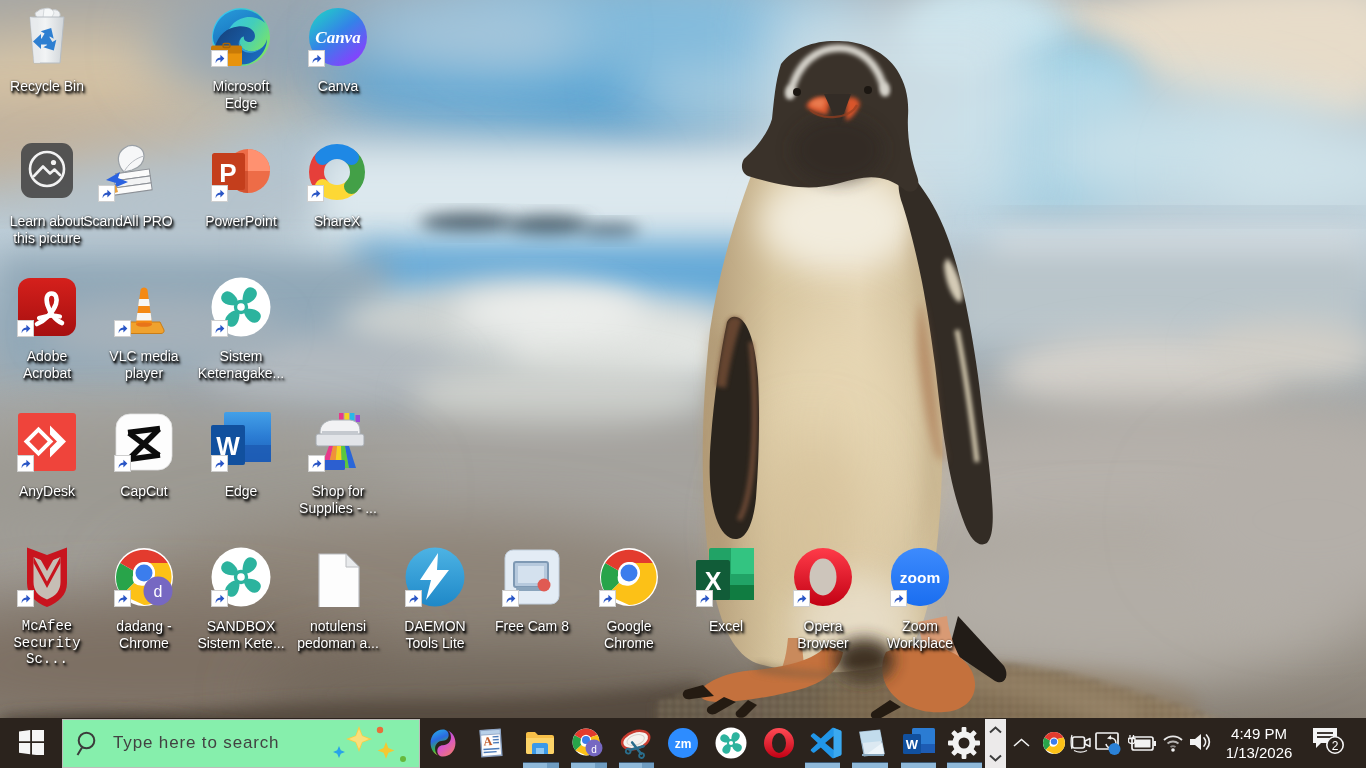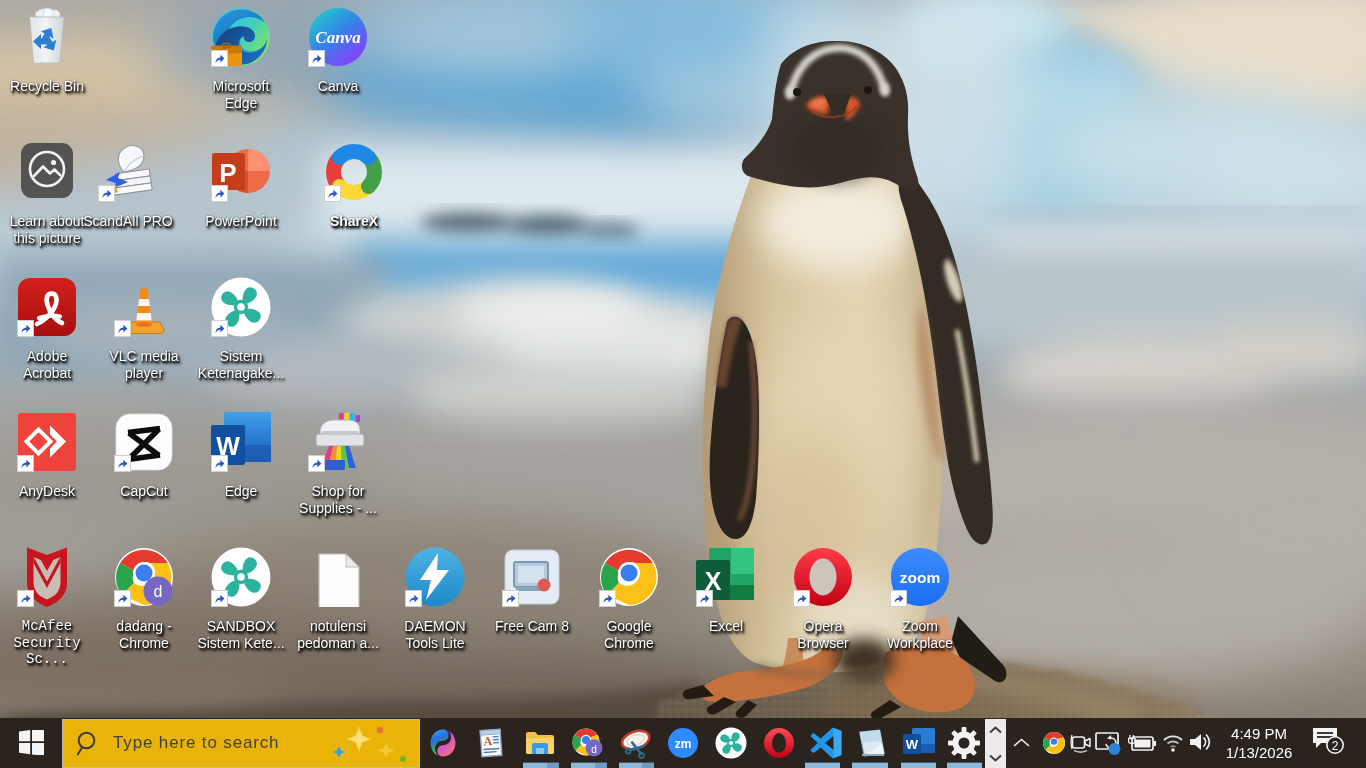--- a/index.html
+++ b/index.html
@@ -6,21 +6,21 @@
   body{width:1366px;height:768px;overflow:hidden;font-family:"Liberation Sans",sans-serif;background:#888;}
   #desk{position:absolute;top:0;left:0;width:1366px;height:768px;}
   #wall{position:absolute;top:0;left:0;}
   .ic{position:absolute;width:96px;text-align:center;}
   .ic .im{width:60px;height:60px;margin:0 auto;position:relative;}
   .ic .im svg{position:absolute;top:0;left:0;}
   .lbl{margin-top:11px;font-size:14px;line-height:16.5px;color:#fff;
     text-shadow:1px 1.5px 2px rgba(0,0,0,1), 0 0 2px rgba(0,0,0,.65), 2px 2.5px 3px rgba(0,0,0,.9);}
   .sc{position:absolute;left:0px;bottom:0px;width:17px;height:17px;background:#fff;border:1px solid #cfcfcf;box-sizing:border-box;}
   #bar{position:absolute;left:0;top:718px;width:1366px;height:50px;background:#2b231d;}
-  #sbox{position:absolute;left:62px;top:1px;width:358px;height:49px;background:#eab308;border:1px solid #bdbbb9;box-sizing:border-box;}
+  #sbox{position:absolute;left:62px;top:1px;width:358px;height:49px;background:#86efac;border:1px solid #bdbbb9;box-sizing:border-box;}
   #sbox .stxt{position:absolute;left:50px;top:13px;font-size:17px;color:#424242;letter-spacing:0.85px;}
   .tic{position:absolute;top:0;width:48px;height:50px;}
   .tic svg{position:absolute;left:50%;top:50%;transform:translate(-50%,-50%);}
   .ul{position:absolute;top:44px;height:5px;background:#8fb8d8;border-top:1px solid #3d5a74;}
   #clock{position:absolute;top:6px;left:1217px;width:84px;text-align:center;font-size:15px;color:#fff;line-height:19px;}
 </style>
 </head>
 <body>
 <div id="desk">
 <svg id="wall" width="1366" height="768" viewBox="0 0 1366 768">
@@ -312,21 +312,21 @@
 <rect x="1" y="11" width="33" height="37" rx="2.5" fill="#c43e1c"></rect>
 <text x="17" y="40" text-anchor="middle" font-size="26" font-weight="bold" fill="#ffffff" font-family="Liberation Sans,sans-serif">P</text>
 </svg>
         <svg class="sc" width="17" height="17" viewBox="0 0 17 17" style="left:0;top:43px;">
           <rect width="17" height="17" fill="#fff"></rect>
           <path d="M4,13 C4.2,9.5 6,7.6 9.5,7.4 L9.5,4.2 L14,8.6 L9.5,13 L9.5,10 C7,10 5.3,11 4.5,13.2 Z" fill="#2a56c6"></path>
         </svg>
       </div>
       <div class="lbl">PowerPoint</div>
     </div>
-<div class="ic" style="left:306px;top:142px;font-weight:bold;">
+<div class="ic" style="left:289px;top:142px;">
       <div class="im">
         <svg width="60" height="60" viewBox="0 0 60 60">
 <g fill="none" stroke-width="15" stroke-linecap="round">
 <path d="M30,9.5 A20.5,20.5 0 0 0 9.5,30" stroke="#e63f3a" transform="rotate(-45 30 30)"></path>
 <path d="M9.5,30 A20.5,20.5 0 0 0 30,50.5" stroke="#fdd835" transform="rotate(-45 30 30)"></path>
 <path d="M30,50.5 A20.5,20.5 0 0 0 50.5,30" stroke="#43a047" transform="rotate(-45 30 30)"></path>
 <path d="M50.5,30 A20.5,20.5 0 0 0 30,9.5" stroke="#1e88e5" transform="rotate(-45 30 30)"></path>
 </g>
         </svg>
         <svg class="sc" width="17" height="17" viewBox="0 0 17 17" style="left:0;top:43px;">

